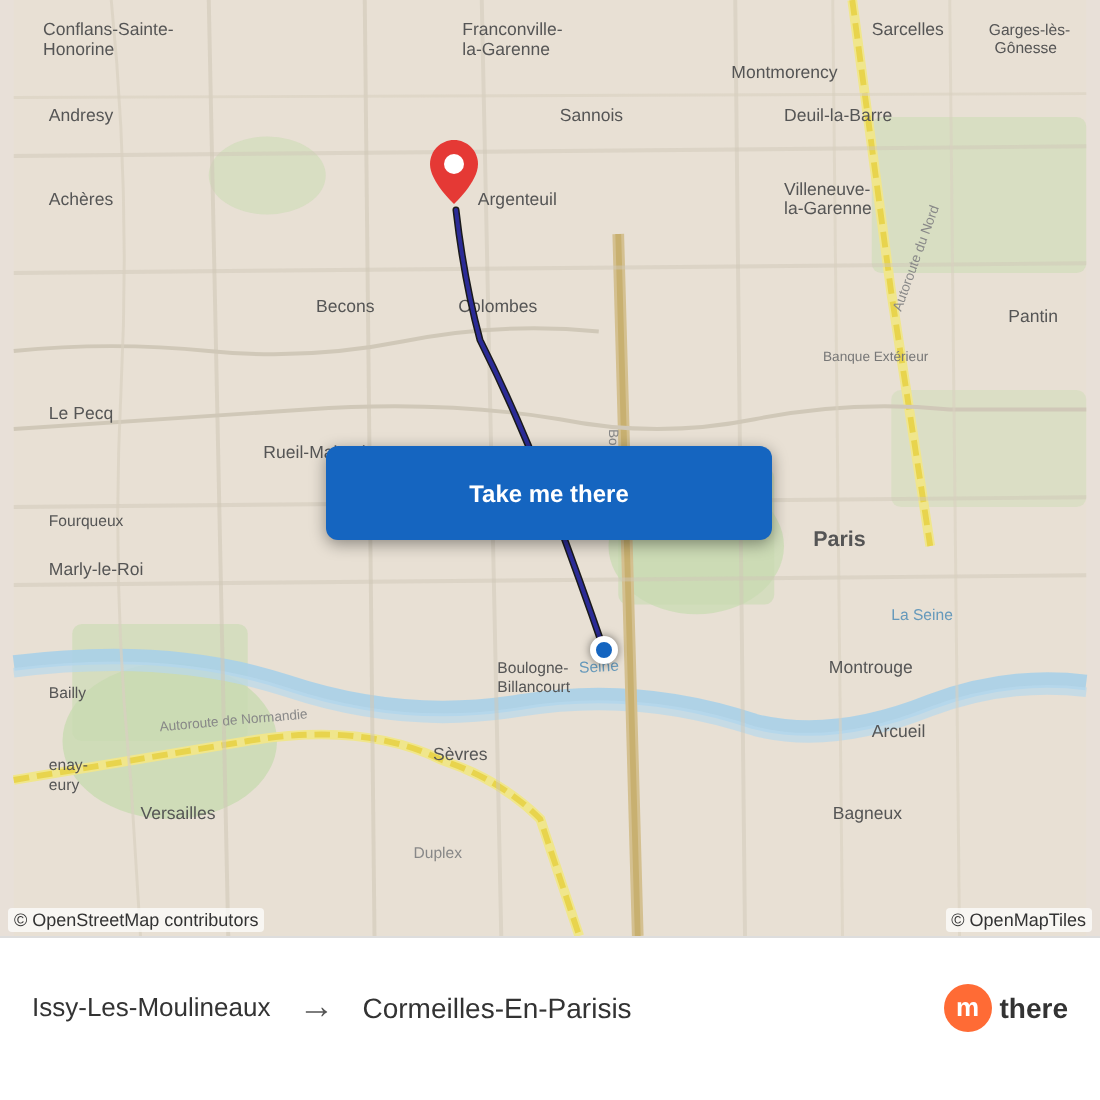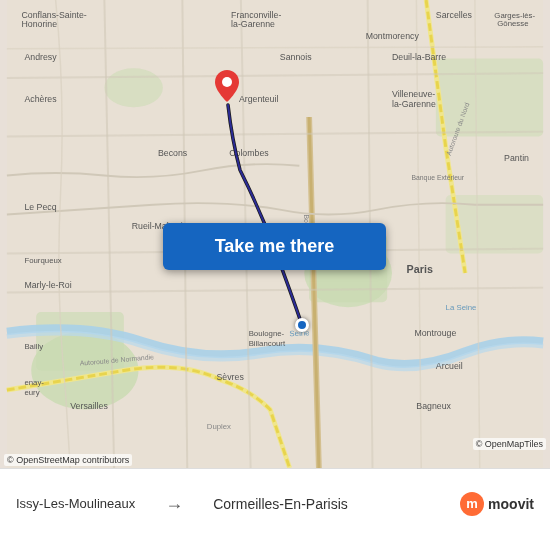--- a/index.html
+++ b/index.html
@@ -27,21 +27,21 @@
     #take-me-there-btn {
       position: absolute;
       top: 223px;
       left: 163px;
       width: 223px;
       height: 47px;
       background-color: #1565C0;
       color: white;
       border: none;
       border-radius: 6px;
-      font-size: 18px;
+      font-size: 12px;
       font-weight: bold;
       cursor: pointer;
       display: flex;
       align-items: center;
       justify-content: center;
       box-shadow: 0 2px 8px rgba(0,0,0,0.4);
     }
 
     #destination-pin {
       position: absolute;
@@ -78,21 +78,21 @@
       left: 4px;
       font-size: 9px;
       color: #333;
       background: rgba(255,255,255,0.7);
       padding: 1px 3px;
       border-radius: 2px;
     }
 
     #attribution-right {
       position: absolute;
-      bottom: 18px;
+      bottom: 2px;
       right: 4px;
       font-size: 9px;
       color: #333;
       background: rgba(255,255,255,0.7);
       padding: 1px 3px;
       border-radius: 2px;
     }
 
     #footer {
       width: 550px;
@@ -119,21 +119,21 @@
 
     #footer-dest {
       font-size: 14px;
       color: #333;
       font-weight: 500;
     }
 
     #footer-route {
       display: flex;
       align-items: center;
-      gap: 20px;
+      gap: 4px;
     }
 
     #moovit-logo {
       display: flex;
       align-items: center;
       gap: 4px;
       font-size: 14px;
       font-weight: bold;
       color: #333;
     }
@@ -302,15 +302,15 @@
 </div>
 
 <div id="footer">
   <div id="footer-route">
     <span id="footer-origin">Issy-Les-Moulineaux</span>
     <span id="footer-arrow">→</span>
     <span id="footer-dest">Cormeilles-En-Parisis</span>
   </div>
   <div id="moovit-logo">
     <div class="moovit-m">m</div>
-    <span>moovit</span>
+    <span>there</span>
   </div>
 </div>
 
 </body></html>

